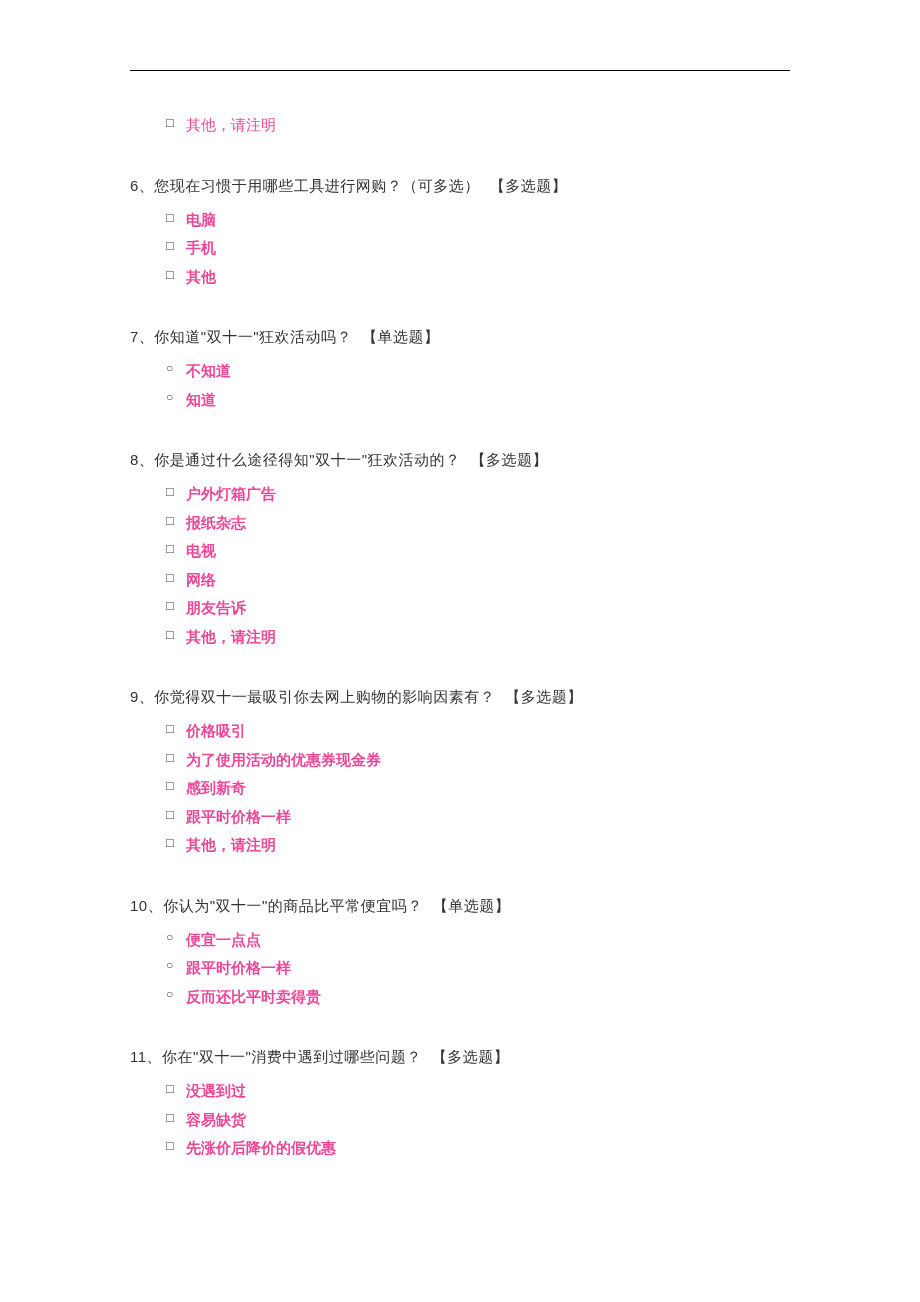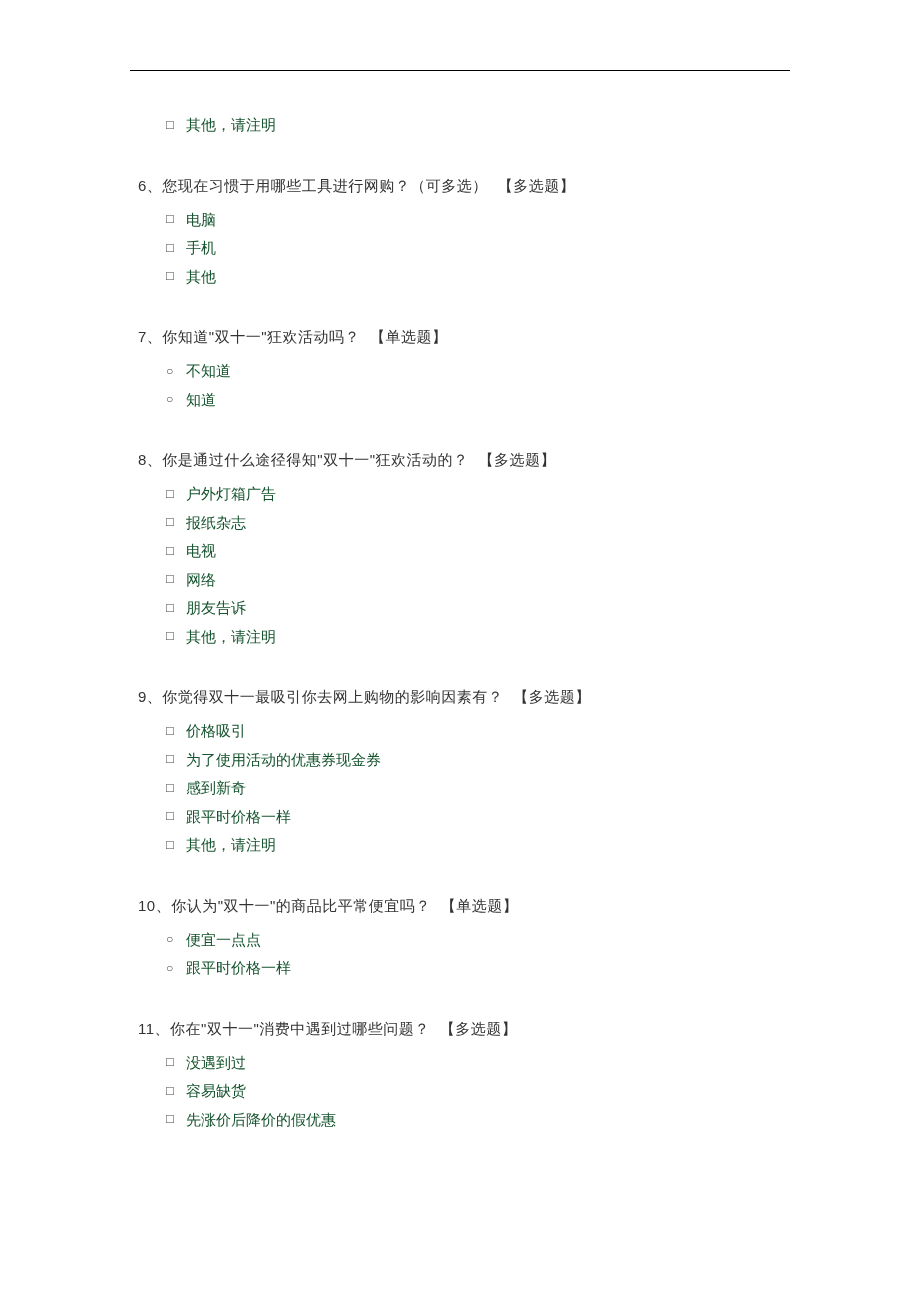--- a/index.html
+++ b/index.html
@@ -20,36 +20,36 @@
     border-top: 1.5px solid #000;
     margin-bottom: 40px;
   }
   .question {
     margin-bottom: 34px;
   }
   .q-text {
     font-size: 15px;
     color: #333;
     line-height: 1.6;
-    margin: 0 0 8px 8px;
+    margin: 0 0 8px 0;
     letter-spacing: 0.5px;
   }
   .q-tag {
     font-weight: normal;
     margin-left: 10px;
   }
   .options {
     padding-left: 36px;
+    font-weight: bold;
   }
   .option {
     display: flex;
-    align-items: center;
     line-height: 1.9;
     font-size: 15px;
-    color: #14532d;
+    color: #ec4899;
   }
   .marker {
     display: inline-block;
     width: 20px;
     text-align: left;
     color: #555;
     font-size: 11px;
   }
   .marker.square::before { content: "□"; font-size: 13px; color:#444; }
   .marker.circle::before { content: "○"; font-size: 12px; color:#444; }
@@ -157,20 +157,24 @@
         <p class="q-text"><span>10</span><span>、</span><span>你认为"双十一"的商品比平常便宜吗？</span><span class="q-tag">【单选题】</span></p>
         <div class="options">
           <div class="option">
             <span class="marker circle"></span>
             <span>便宜一点点</span>
           </div>
           <div class="option">
             <span class="marker circle"></span>
             <span>跟平时价格一样</span>
           </div>
+          <div class="option">
+            <span class="marker circle"></span>
+            <span>反而还比平时卖得贵</span>
+          </div>
         </div>
       </div>
       <div class="question">
         <p class="q-text"><span>11</span><span>、</span><span>你在"双十一"消费中遇到过哪些问题？</span><span class="q-tag">【多选题】</span></p>
         <div class="options">
           <div class="option">
             <span class="marker square"></span>
             <span>没遇到过</span>
           </div>
           <div class="option">

